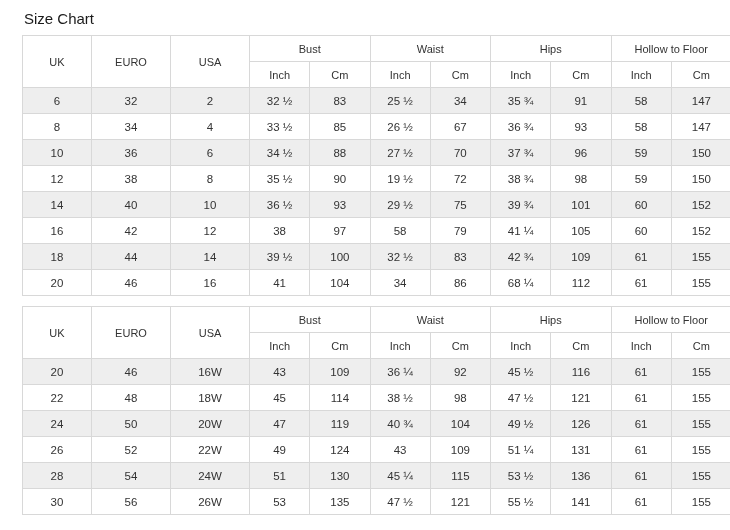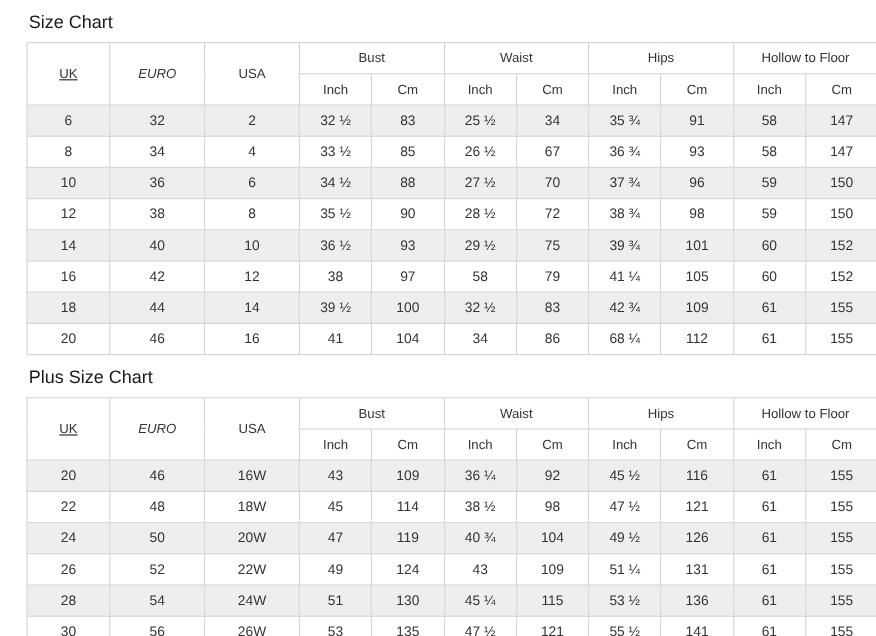--- a/index.html
+++ b/index.html
@@ -49,22 +49,22 @@
     background: #ffffff;
     color: #333333;
     font-size: 11px;
   }
   table.size-table tbody tr.odd td {
     background: #eeeeee;
   }
   table.size-table tbody tr.even td {
     background: #ffffff;
   }
-  .col-uk { width: 68px; text-decoration: underline; }
-  .col-euro { width: 78px; font-style: italic; }
+  .col-uk { width: 68px; }
+  .col-euro { width: 78px; }
   .col-usa { width: 78px; }
   .col-sub { width: 61px; }
   .col-hollow-sub { width: 58px; }
 </style>
 </head>
 <body>
 
 <div class="page">
 
   <div class="section">
@@ -130,21 +130,21 @@
             <td>96</td>
             <td>59</td>
             <td>150</td>
           </tr>
           <tr class="even">
             <td>12</td>
             <td>38</td>
             <td>8</td>
             <td>35 ½</td>
             <td>90</td>
-            <td>28 ½</td>
+            <td>19 ½</td>
             <td>72</td>
             <td>38 ¾</td>
             <td>98</td>
             <td>59</td>
             <td>150</td>
           </tr>
           <tr class="odd">
             <td>14</td>
             <td>40</td>
             <td>10</td>
@@ -194,21 +194,20 @@
             <td>68 ¼</td>
             <td>112</td>
             <td>61</td>
             <td>155</td>
           </tr>
         </tbody>
     </table>
   </div>
 
   <div class="section">
-    <div class="section-title">Plus Size Chart</div>
     <table class="size-table">
       <thead>
         <tr>
           <th class="col-uk" rowspan="2">UK</th>
           <th class="col-euro" rowspan="2">EURO</th>
           <th class="col-usa" rowspan="2">USA</th>
           <th colspan="2">Bust</th>
           <th colspan="2">Waist</th>
           <th colspan="2">Hips</th>
           <th colspan="2">Hollow to Floor</th>

